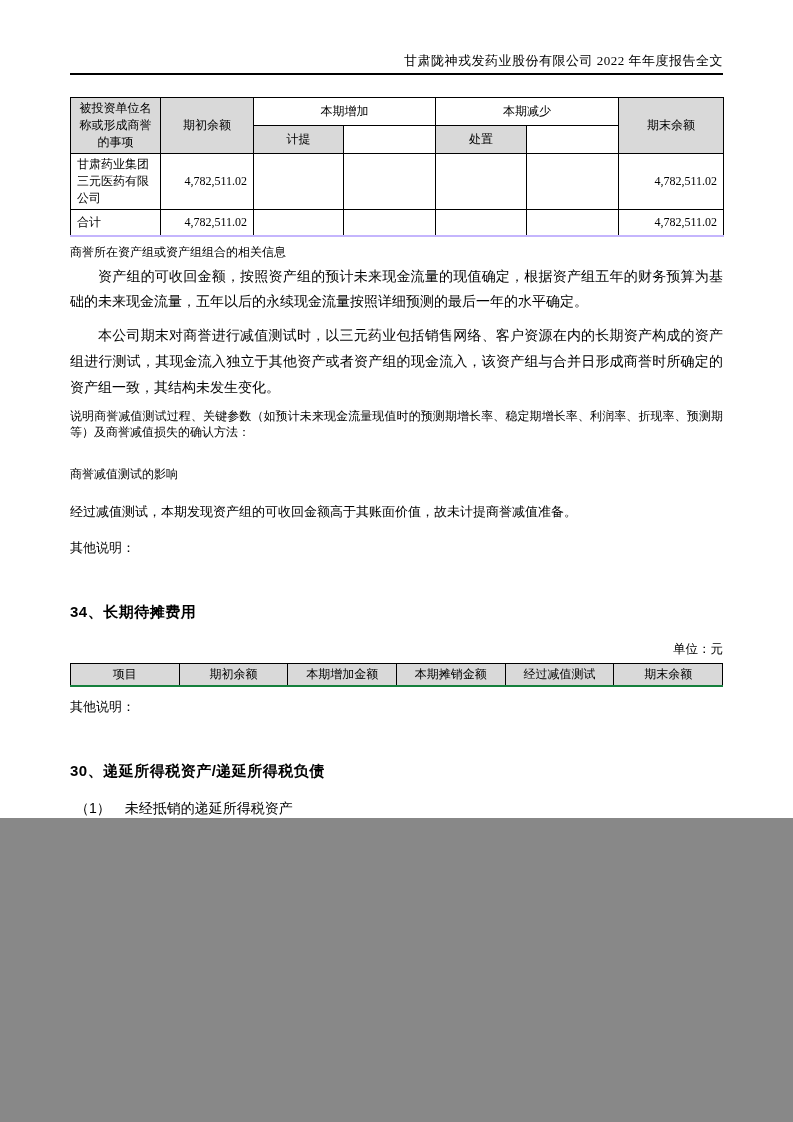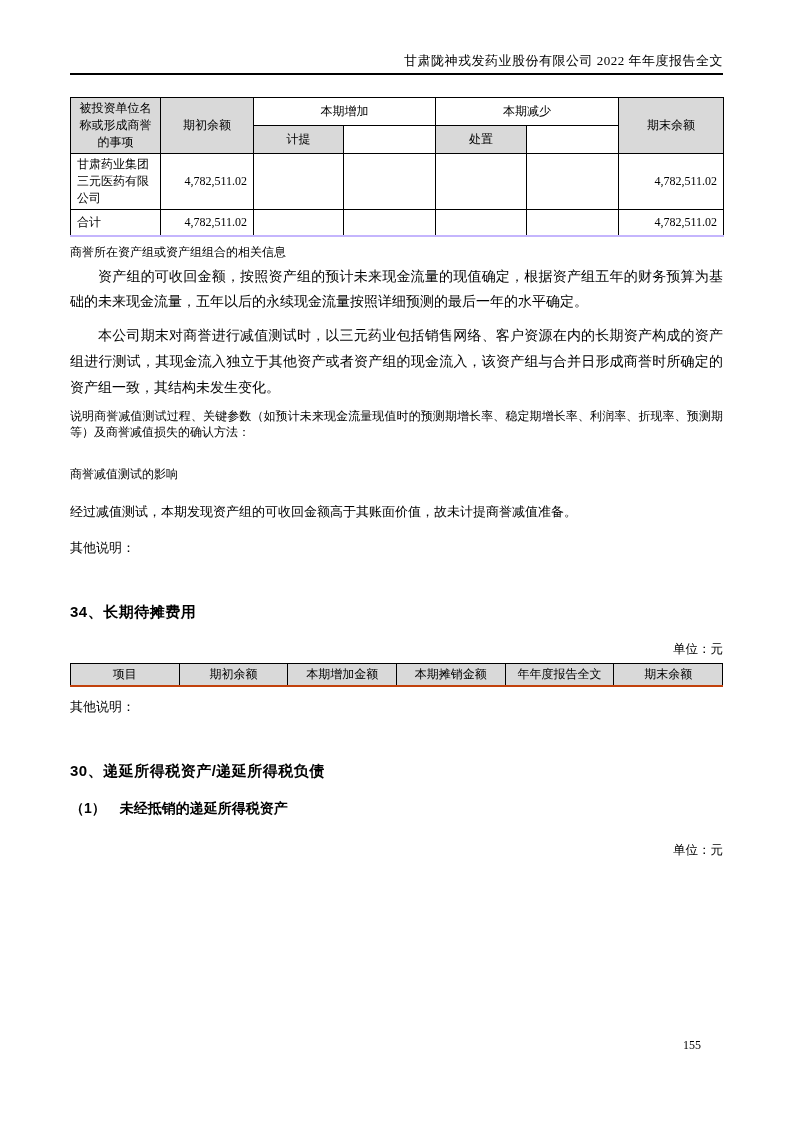--- a/index.html
+++ b/index.html
@@ -1,20 +1,20 @@
 <!DOCTYPE html>
 <html><head>
 <meta charset="utf-8">
 <style>
   * { margin: 0; padding: 0; box-sizing: border-box; }
   html, body { background: #888; }
   .page {
     position: relative;
     width: 793px;
-    height: 1122px;
+    height: 818px;
     margin: 0 auto;
     background: #ffffff;
     font-family: "Liberation Serif", "DejaVu Serif", serif;
     color: #000;
     overflow: hidden;
   }
   .content { margin: 0 70px; width: 653px; }
 
   
   .report-header {
@@ -39,21 +39,21 @@
   .t1 { margin-top: 22px; border-bottom: 2px solid #c4b5fd; }
   .t1 th { text-align: center; }
   .t1 .hdr-row { height: 27px; }
   .t1 .data-row { height: 46px; }
   .t1 .total-row { height: 26px; }
   .shade { background: #d9d9d9; }
   .nofill { background: #ffffff; }
   .cell-left { text-align: left; }
   .cell-num { text-align: right; }
 
-  .t2 { margin-top: 5px; border-bottom: 2px solid #c2410c; }
+  .t2 { margin-top: 5px; border-bottom: 2px solid #15803d; }
   .t2 th { text-align: center; height: 21px; background: #d9d9d9; }
 
   
   .small-label { margin-top: 7px; font-size: 12px; line-height: 16px; text-align: justify; }
   .para { font-size: 14px; text-align: justify; text-indent: 2em; }
   .para-lh26 { margin-top: 9px; line-height: 26px; }
   .para-lh25 { margin-top: 4px; line-height: 25px; }
   .para-lh33 { margin-top: 7px; line-height: 33px; }
   .plain { font-size: 13px; text-align: justify; }
   .impact-label { margin-top: 26px; }
@@ -63,23 +63,24 @@
 
   .sec-heading {
     margin-top: 46px;
     font-family: "Liberation Sans", "DejaVu Sans", sans-serif;
     font-size: 15px;
     font-weight: bold;
     letter-spacing: 0.5px;
   }
   .sub-heading {
     margin-top: 19px;
+    margin-left: 5px;
     font-family: "Liberation Sans", "DejaVu Sans", sans-serif;
     font-size: 14px;
-    font-weight: bold;
+    font-weight: normal;
   }
   .h30 { margin-top: 46px; }
   .unit-label { margin-top: 19px; text-align: right; font-size: 12.5px; }
   .unit-label-2 { margin-top: 24px; }
 
   .page-number {
     position: absolute;
     top: 1038px;
     right: 92px;
     font-size: 12px;
@@ -157,21 +158,21 @@
 
     <div class="unit-label">单位：元</div>
 
     <table class="t2">
       <tbody>
         <tr>
           <th>项目</th>
           <th>期初余额</th>
           <th>本期增加金额</th>
           <th>本期摊销金额</th>
-          <th>年年度报告全文</th>
+          <th>经过减值测试</th>
           <th>期末余额</th>
         </tr>
       </tbody>
     </table>
 
     <p class="other-note-2">其他说明：</p>
 
     <h3 class="sec-heading h30">30、递延所得税资产/递延所得税负债</h3>
 
     <h4 class="sub-heading">（1）　未经抵销的递延所得税资产</h4>

